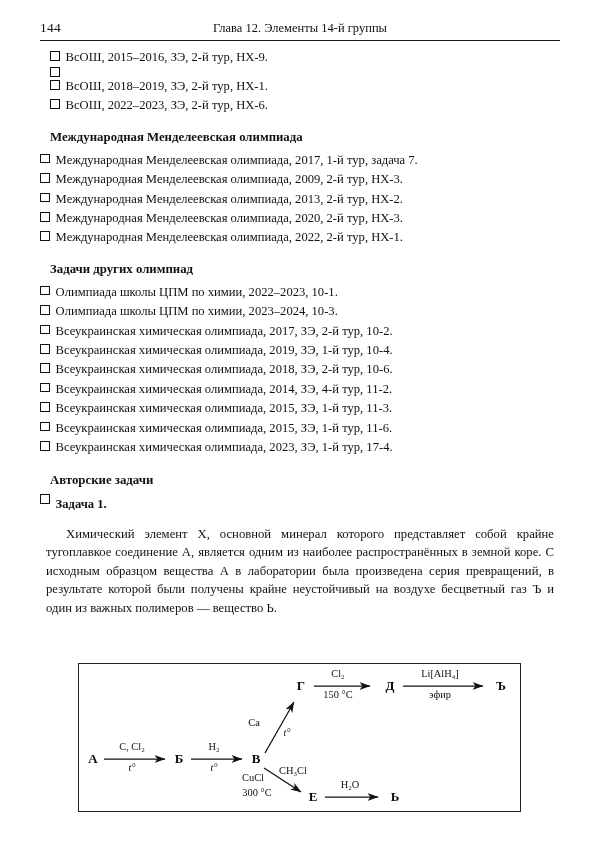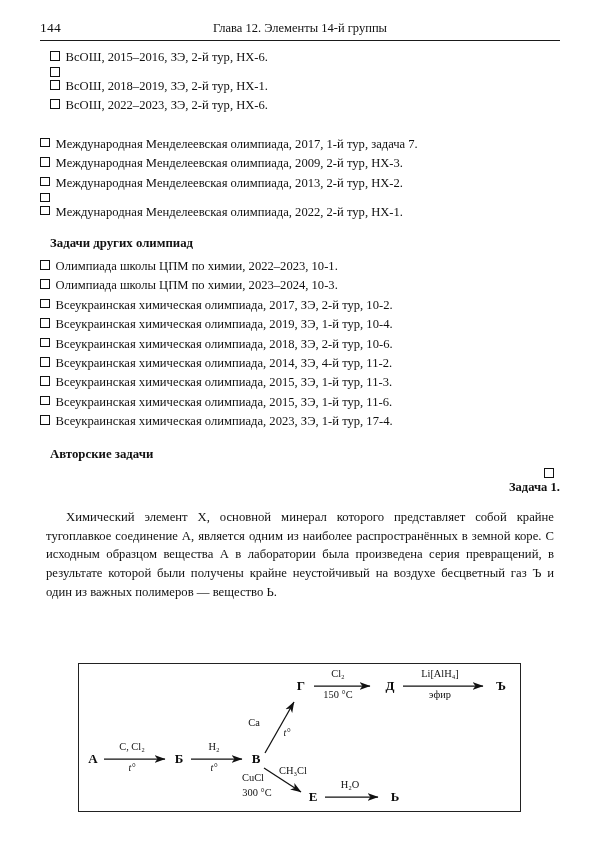--- a/index.html
+++ b/index.html
@@ -100,25 +100,24 @@
   .gap-a { height: 13px; }
   .gap-b { height: 6px; }
   .gap-c { height: 13px; }
   .gap-d { height: 6px; }
   .gap-e { height: 14px; }
   .gap-f { height: 7px; }
   .gap-g { height: 5px; }
 
   .task-line {
     display: flex;
-    align-items: flex-end;
+    align-items: flex-start;
     font-size: 12.6px;
     line-height: 19px;
     font-weight: bold;
-    flex-direction: column;
   }
 
   p.para {
     margin: 6px;
     font-size: 12.7px;
     line-height: 18.6px;
     text-align: justify;
     text-indent: 20px;
     hyphens: manual;
   }
@@ -162,53 +161,55 @@
     <span class="folio">144</span>
     <span class="chapter">Глава 12. Элементы 14-й группы</span>
     <div class="rule"></div>
   </div>
 
   <div class="col">
 
     <ul class="cklist indent">
       <li>
         <span class="cbox"></span>
-        <span class="itemtext">ВсОШ, 2015–2016, ЗЭ, 2-й тур, НХ-6.</span>
+        <span class="itemtext">ВсОШ, 2015–2016, ЗЭ, 2-й тур, НХ-9.</span>
       </li>
       <li>
         <span class="cbox"></span>
       </li>
       <li>
         <span class="cbox"></span>
         <span class="itemtext">ВсОШ, 2018–2019, ЗЭ, 2-й тур, НХ-1.</span>
       </li>
       <li>
         <span class="cbox"></span>
         <span class="itemtext">ВсОШ, 2022–2023, ЗЭ, 2-й тур, НХ-6.</span>
       </li>
     </ul>
 
     <div class="gap-a"></div>
 
+    <h2 class="sect" style="margin-left:10px">Международная Менделеевская олимпиада</h2>
     <div class="gap-b"></div>
     <ul class="cklist">
       <li>
         <span class="cbox"></span>
         <span class="itemtext">Международная Менделеевская олимпиада, 2017, 1-й тур, задача 7.</span>
       </li>
       <li>
         <span class="cbox"></span>
         <span class="itemtext">Международная Менделеевская олимпиада, 2009, 2-й тур, НХ-3.</span>
       </li>
       <li>
         <span class="cbox"></span>
         <span class="itemtext">Международная Менделеевская олимпиада, 2013, 2-й тур, НХ-2.</span>
       </li>
       <li>
         <span class="cbox"></span>
+        <span class="itemtext">Международная Менделеевская олимпиада, 2020, 2-й тур, НХ-3.</span>
       </li>
       <li>
         <span class="cbox"></span>
         <span class="itemtext">Международная Менделеевская олимпиада, 2022, 2-й тур, НХ-1.</span>
       </li>
     </ul>
 
     <div class="gap-c"></div>
 
     <h2 class="sect" style="margin-left:10px">Задачи других олимпиад</h2>

